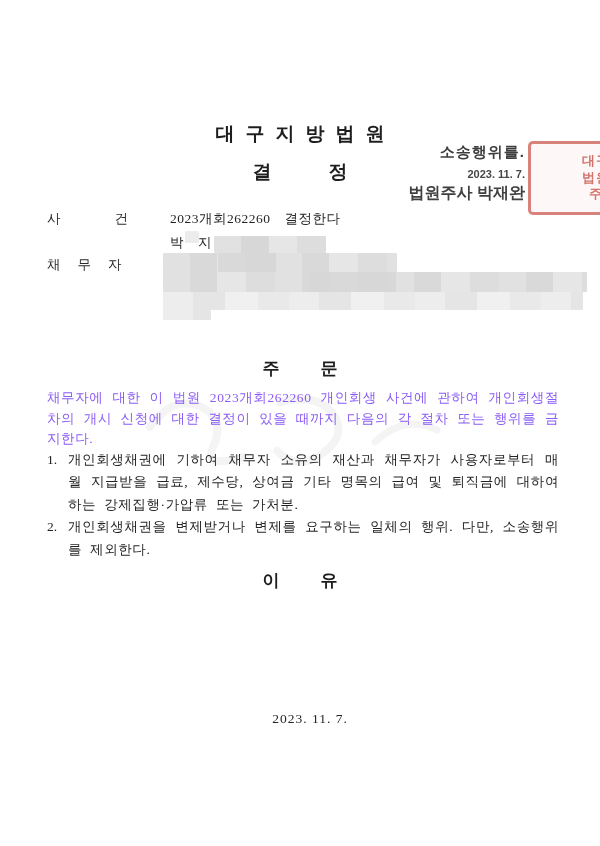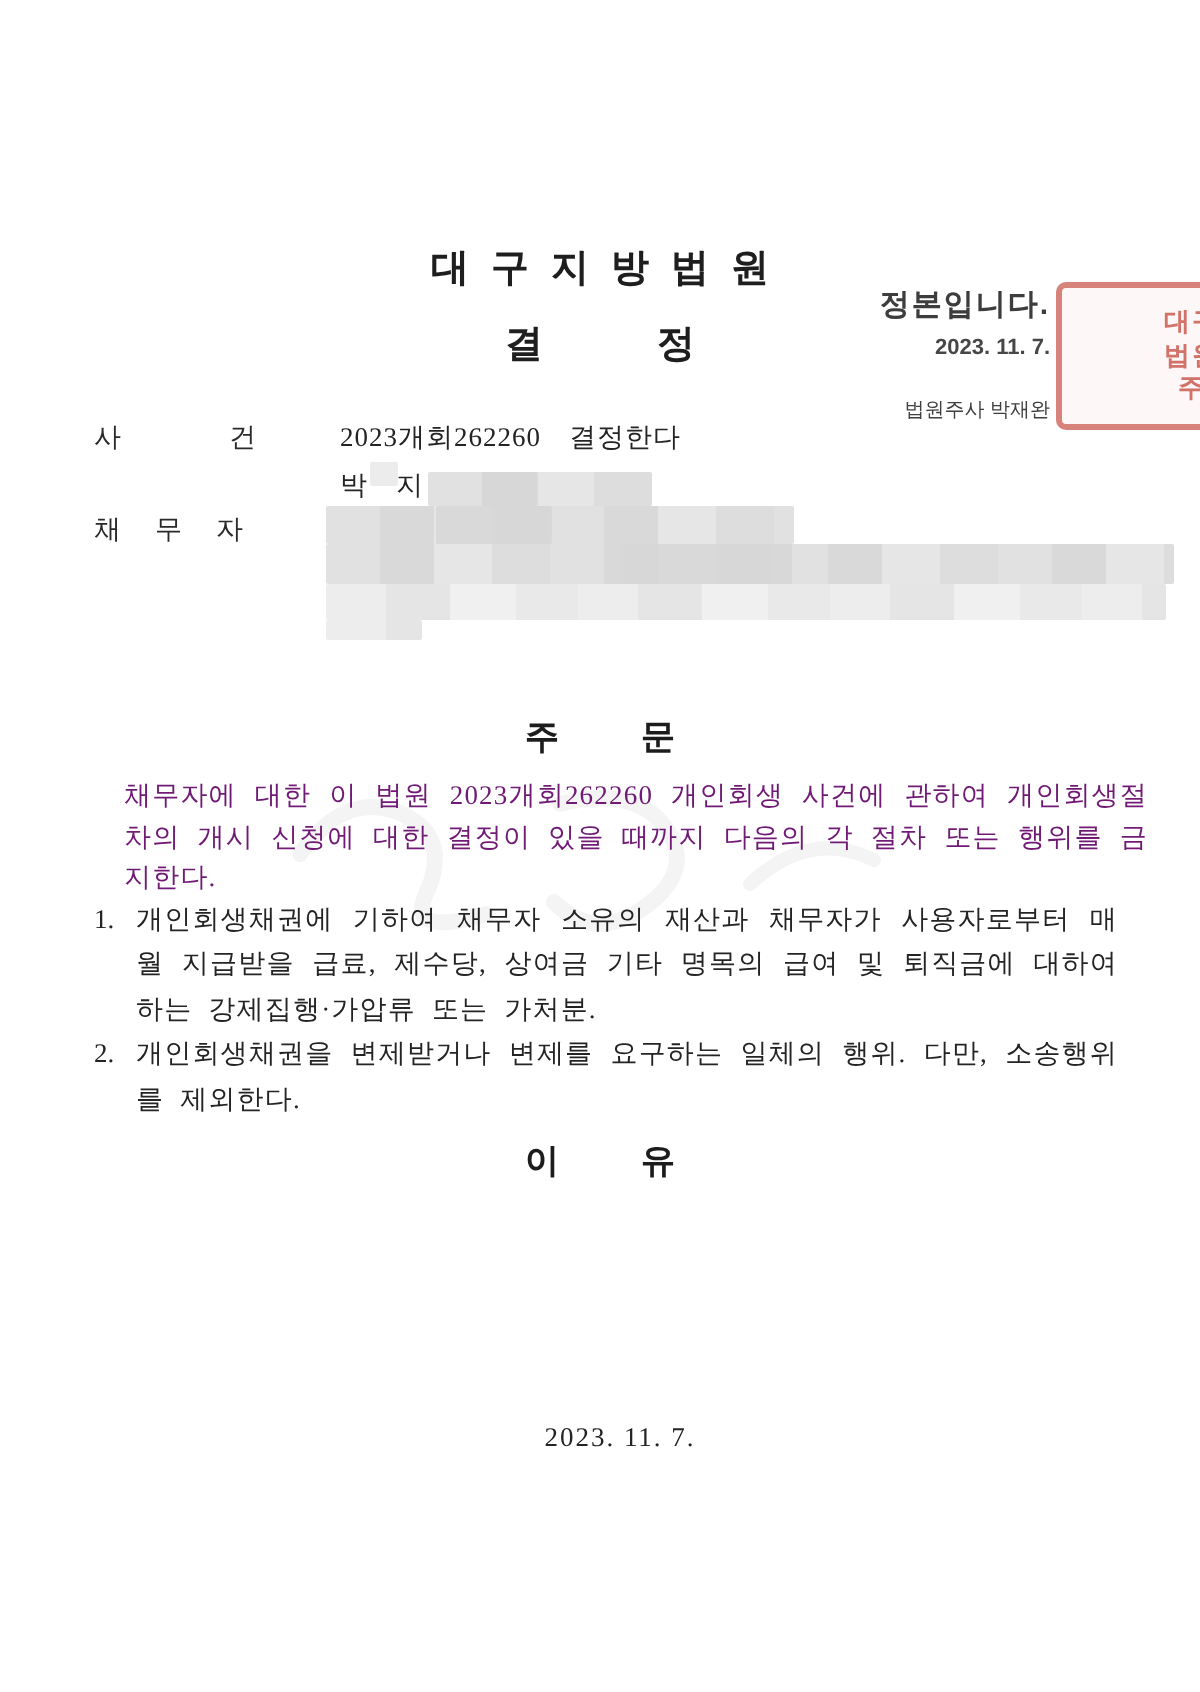--- a/index.html
+++ b/index.html
@@ -15,21 +15,21 @@
   .sec-heading{position:absolute;left:0;right:0;text-align:center;
     font-size:17px;font-weight:700;letter-spacing:41px;margin-right:-41px;color:#1c1c1c;}
   .order-heading{top:357px;}
   .reason-heading{top:569px;}
 
   
   .cert{position:absolute;top:143px;right:75px;text-align:right;
     font-family:"Liberation Sans","DejaVu Sans",sans-serif;color:#3d3d3d;}
   .cert-line1{font-size:15px;font-weight:600;letter-spacing:1px;}
   .cert-date{font-size:11px;margin-top:6px;color:#474747;font-weight:600;}
-  .cert-officer{font-size:10px;margin-top:18px;color:#404040;font-weight:400;}
+  .cert-officer{font-size:16px;margin-top:3px;color:#404040;font-weight:700;}
 
   
   .seal{position:absolute;left:528px;top:141px;width:62px;height:68px;
     border:3px solid rgba(199,82,70,0.75);border-radius:5px;
     display:flex;flex-direction:column;justify-content:center;align-items:center;
     background:rgba(224,110,98,0.05);opacity:0.95;padding-left:48px;}
   .seal div{font-size:13px;line-height:1.3;font-weight:700;letter-spacing:1px;
     color:rgba(199,82,70,0.85);white-space:nowrap;}
 
   
@@ -37,22 +37,22 @@
   .case-row{top:210px;}
   .debtor-row{top:234px;}
   .label{display:inline-block;color:#2a2a2a;}
   .spread2{letter-spacing:54px;}
   .spread3{letter-spacing:17px;margin-top:22px;}
   .value{position:absolute;left:123px;top:0;color:#242424;letter-spacing:0.5px;}
   .rep-line{position:absolute;left:170px;top:318px;font-size:13.5px;
     word-spacing:3px;letter-spacing:0.5px;color:#242424;}
 
   
-  .para{position:absolute;left:62px;width:512px;font-size:13.5px;
-    text-align:justify;word-spacing:4.5px;letter-spacing:0.6px;color:#701a75;}
+  .para{position:absolute;left:47px;width:512px;font-size:13.5px;
+    text-align:justify;word-spacing:4.5px;letter-spacing:0.6px;color:#8b5cf6;}
   .order-para{top:388px;line-height:20.5px;}
   .reason-para{top:596px;line-height:20.5px;}
 
   .order-list{position:absolute;left:47px;top:449px;width:512px;margin:0;padding:0;
     list-style:none;font-size:13.5px;line-height:22.4px;color:#242424;}
   .order-list li{position:relative;padding-left:21px;text-align:justify;
     word-spacing:4px;letter-spacing:0.6px;}
   .order-list .no{position:absolute;left:0;top:0;letter-spacing:0;}
 
   .footer-date{position:absolute;top:711px;left:0;right:0;text-align:center;
@@ -76,21 +76,21 @@
   <svg class="ghost" width="330" height="110" viewBox="0 0 330 110" aria-hidden="true">
     <path d="M20 55 q25 -35 55 -18 q20 12 8 38 q-10 22 30 10" fill="none" stroke="#8a8f99" stroke-width="8" stroke-linecap="round"></path>
     <path d="M150 30 q40 -10 55 15 q12 22 -18 40 q-22 12 -40 -6" fill="none" stroke="#8a8f99" stroke-width="8" stroke-linecap="round"></path>
     <path d="M245 70 q30 -28 62 -12" fill="none" stroke="#8a8f99" stroke-width="7" stroke-linecap="round"></path>
   </svg>
 
   <div class="court-title">대구지방법원</div>
   <div class="doc-type">결정</div>
 
   <div class="cert">
-    <div class="cert-line1">정본입니다.</div>
+    <div class="cert-line1">소송행위를.</div>
     <div class="cert-date">2023. 11. 7.</div>
     <div class="cert-officer">법원주사 박재완</div>
   </div>
 
   <div class="seal">
     <div>대구지방</div>
     <div>법원법원</div>
     <div>주사인</div>
   </div>
 

